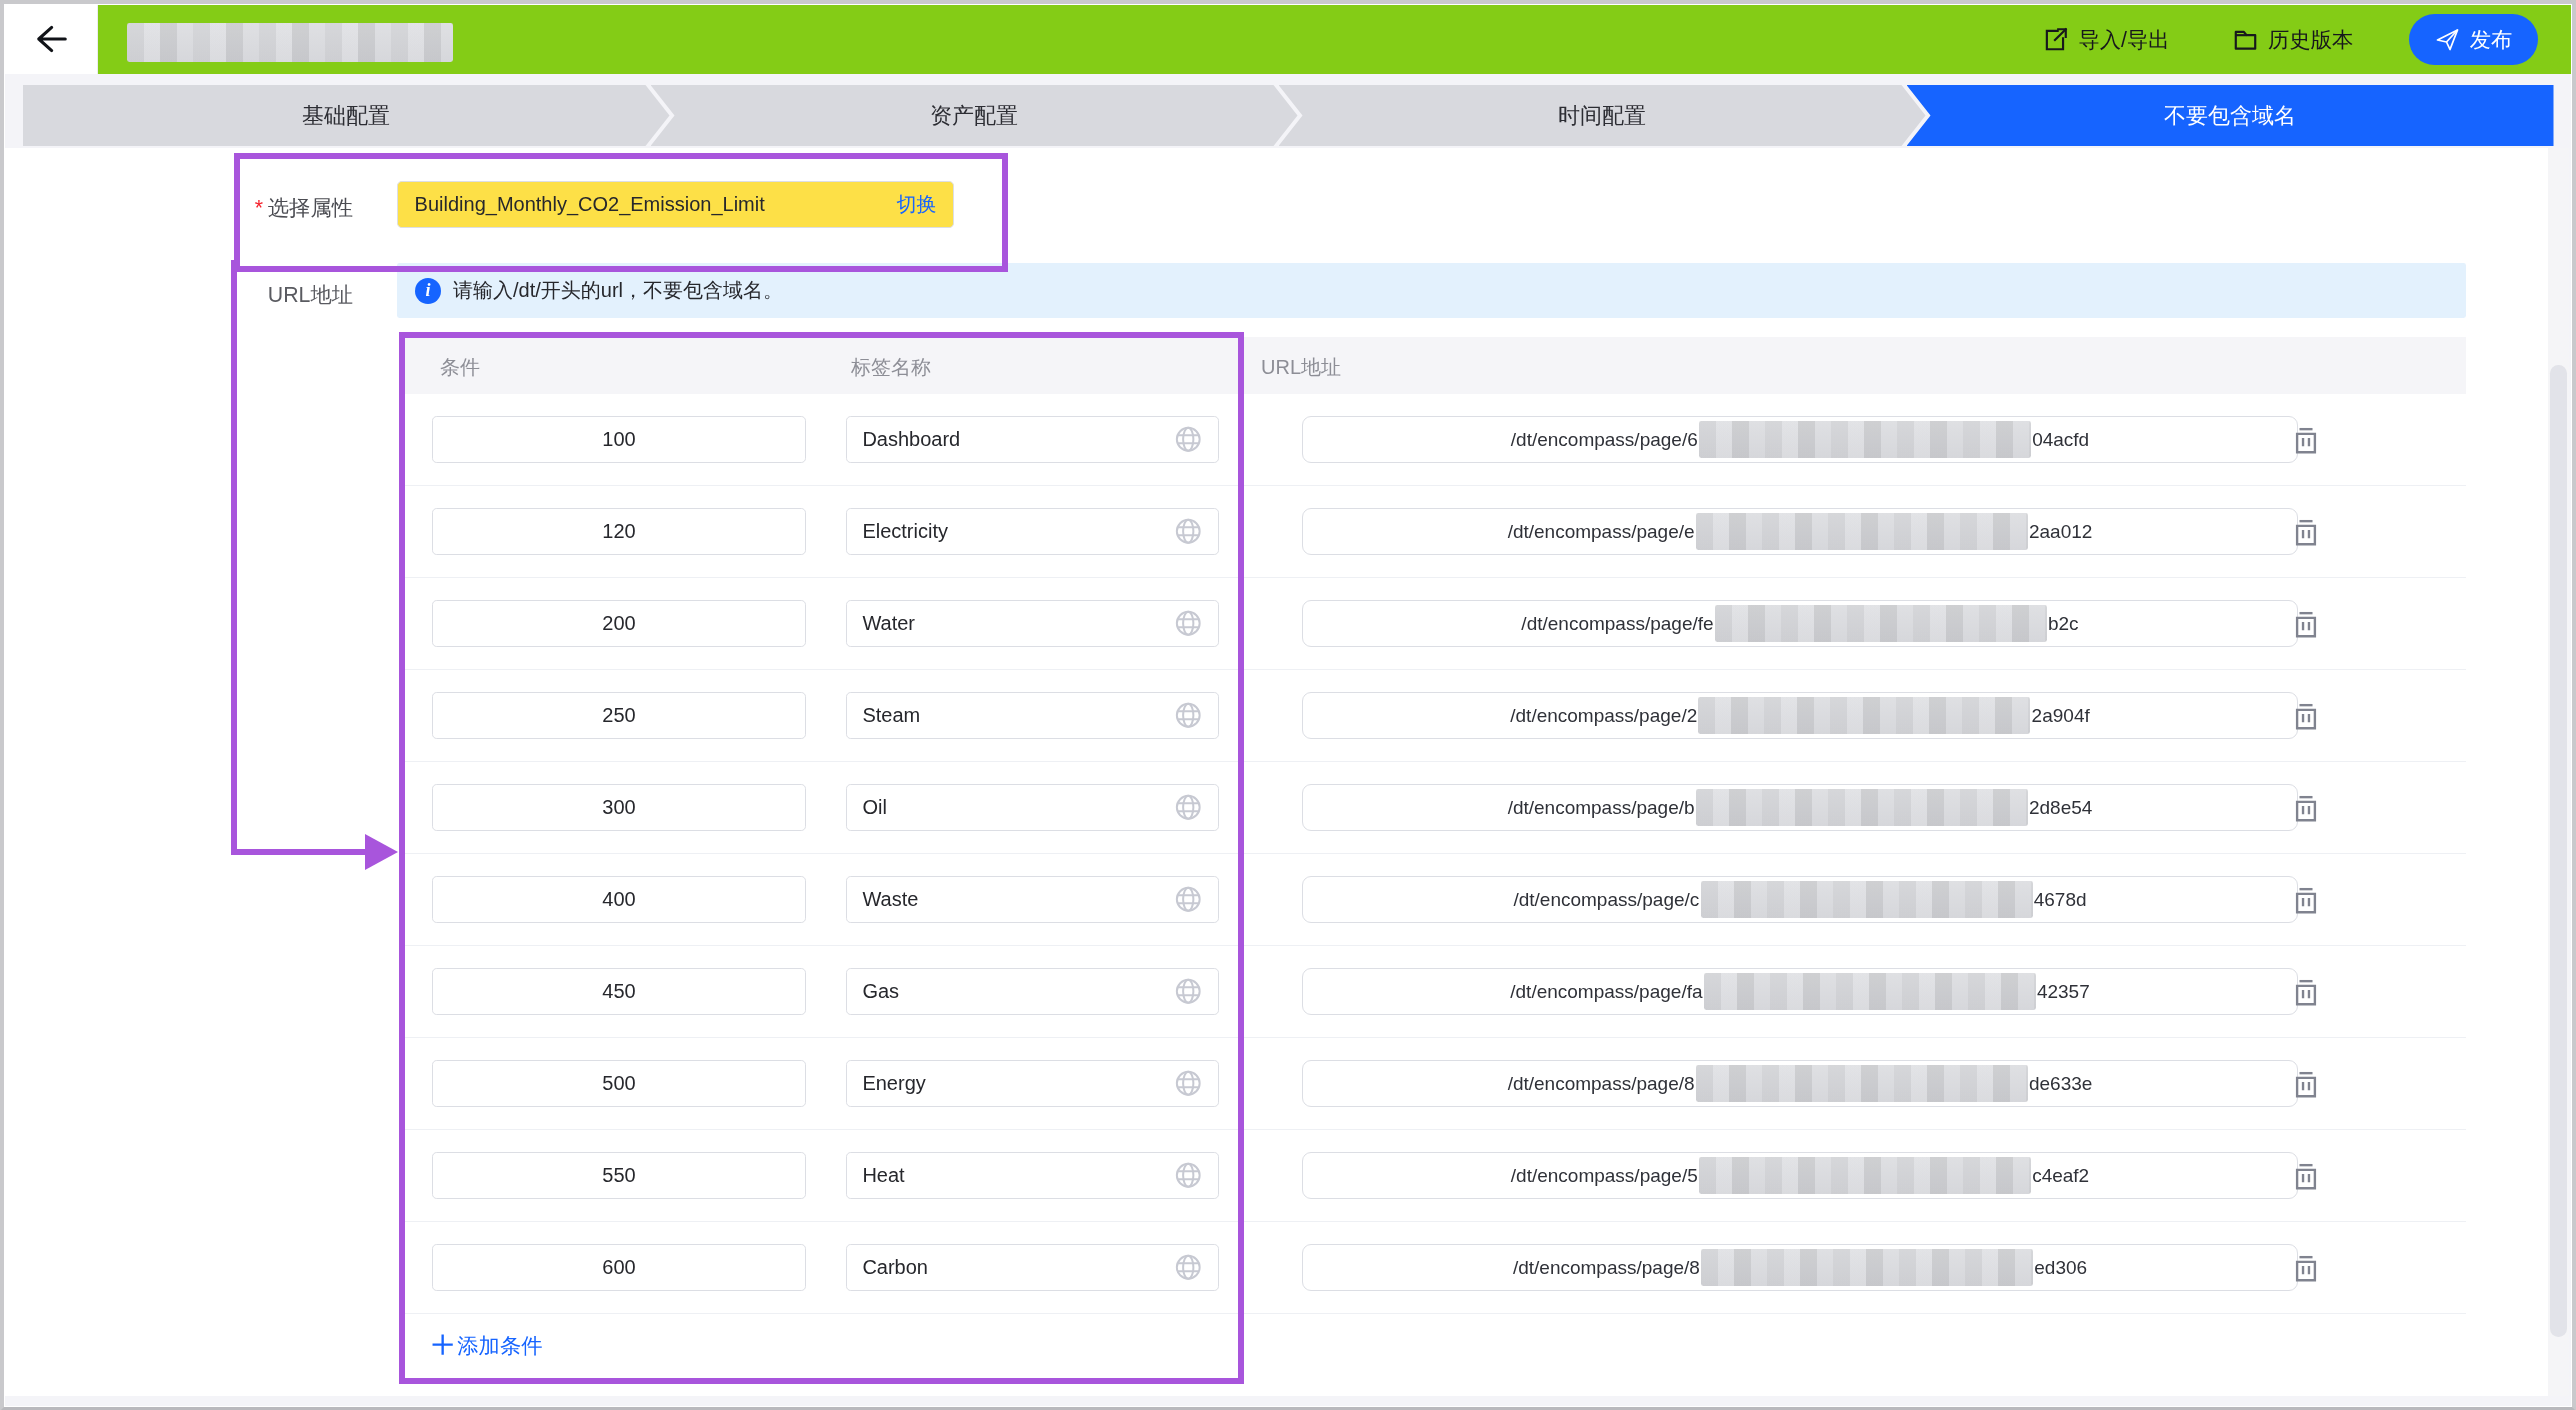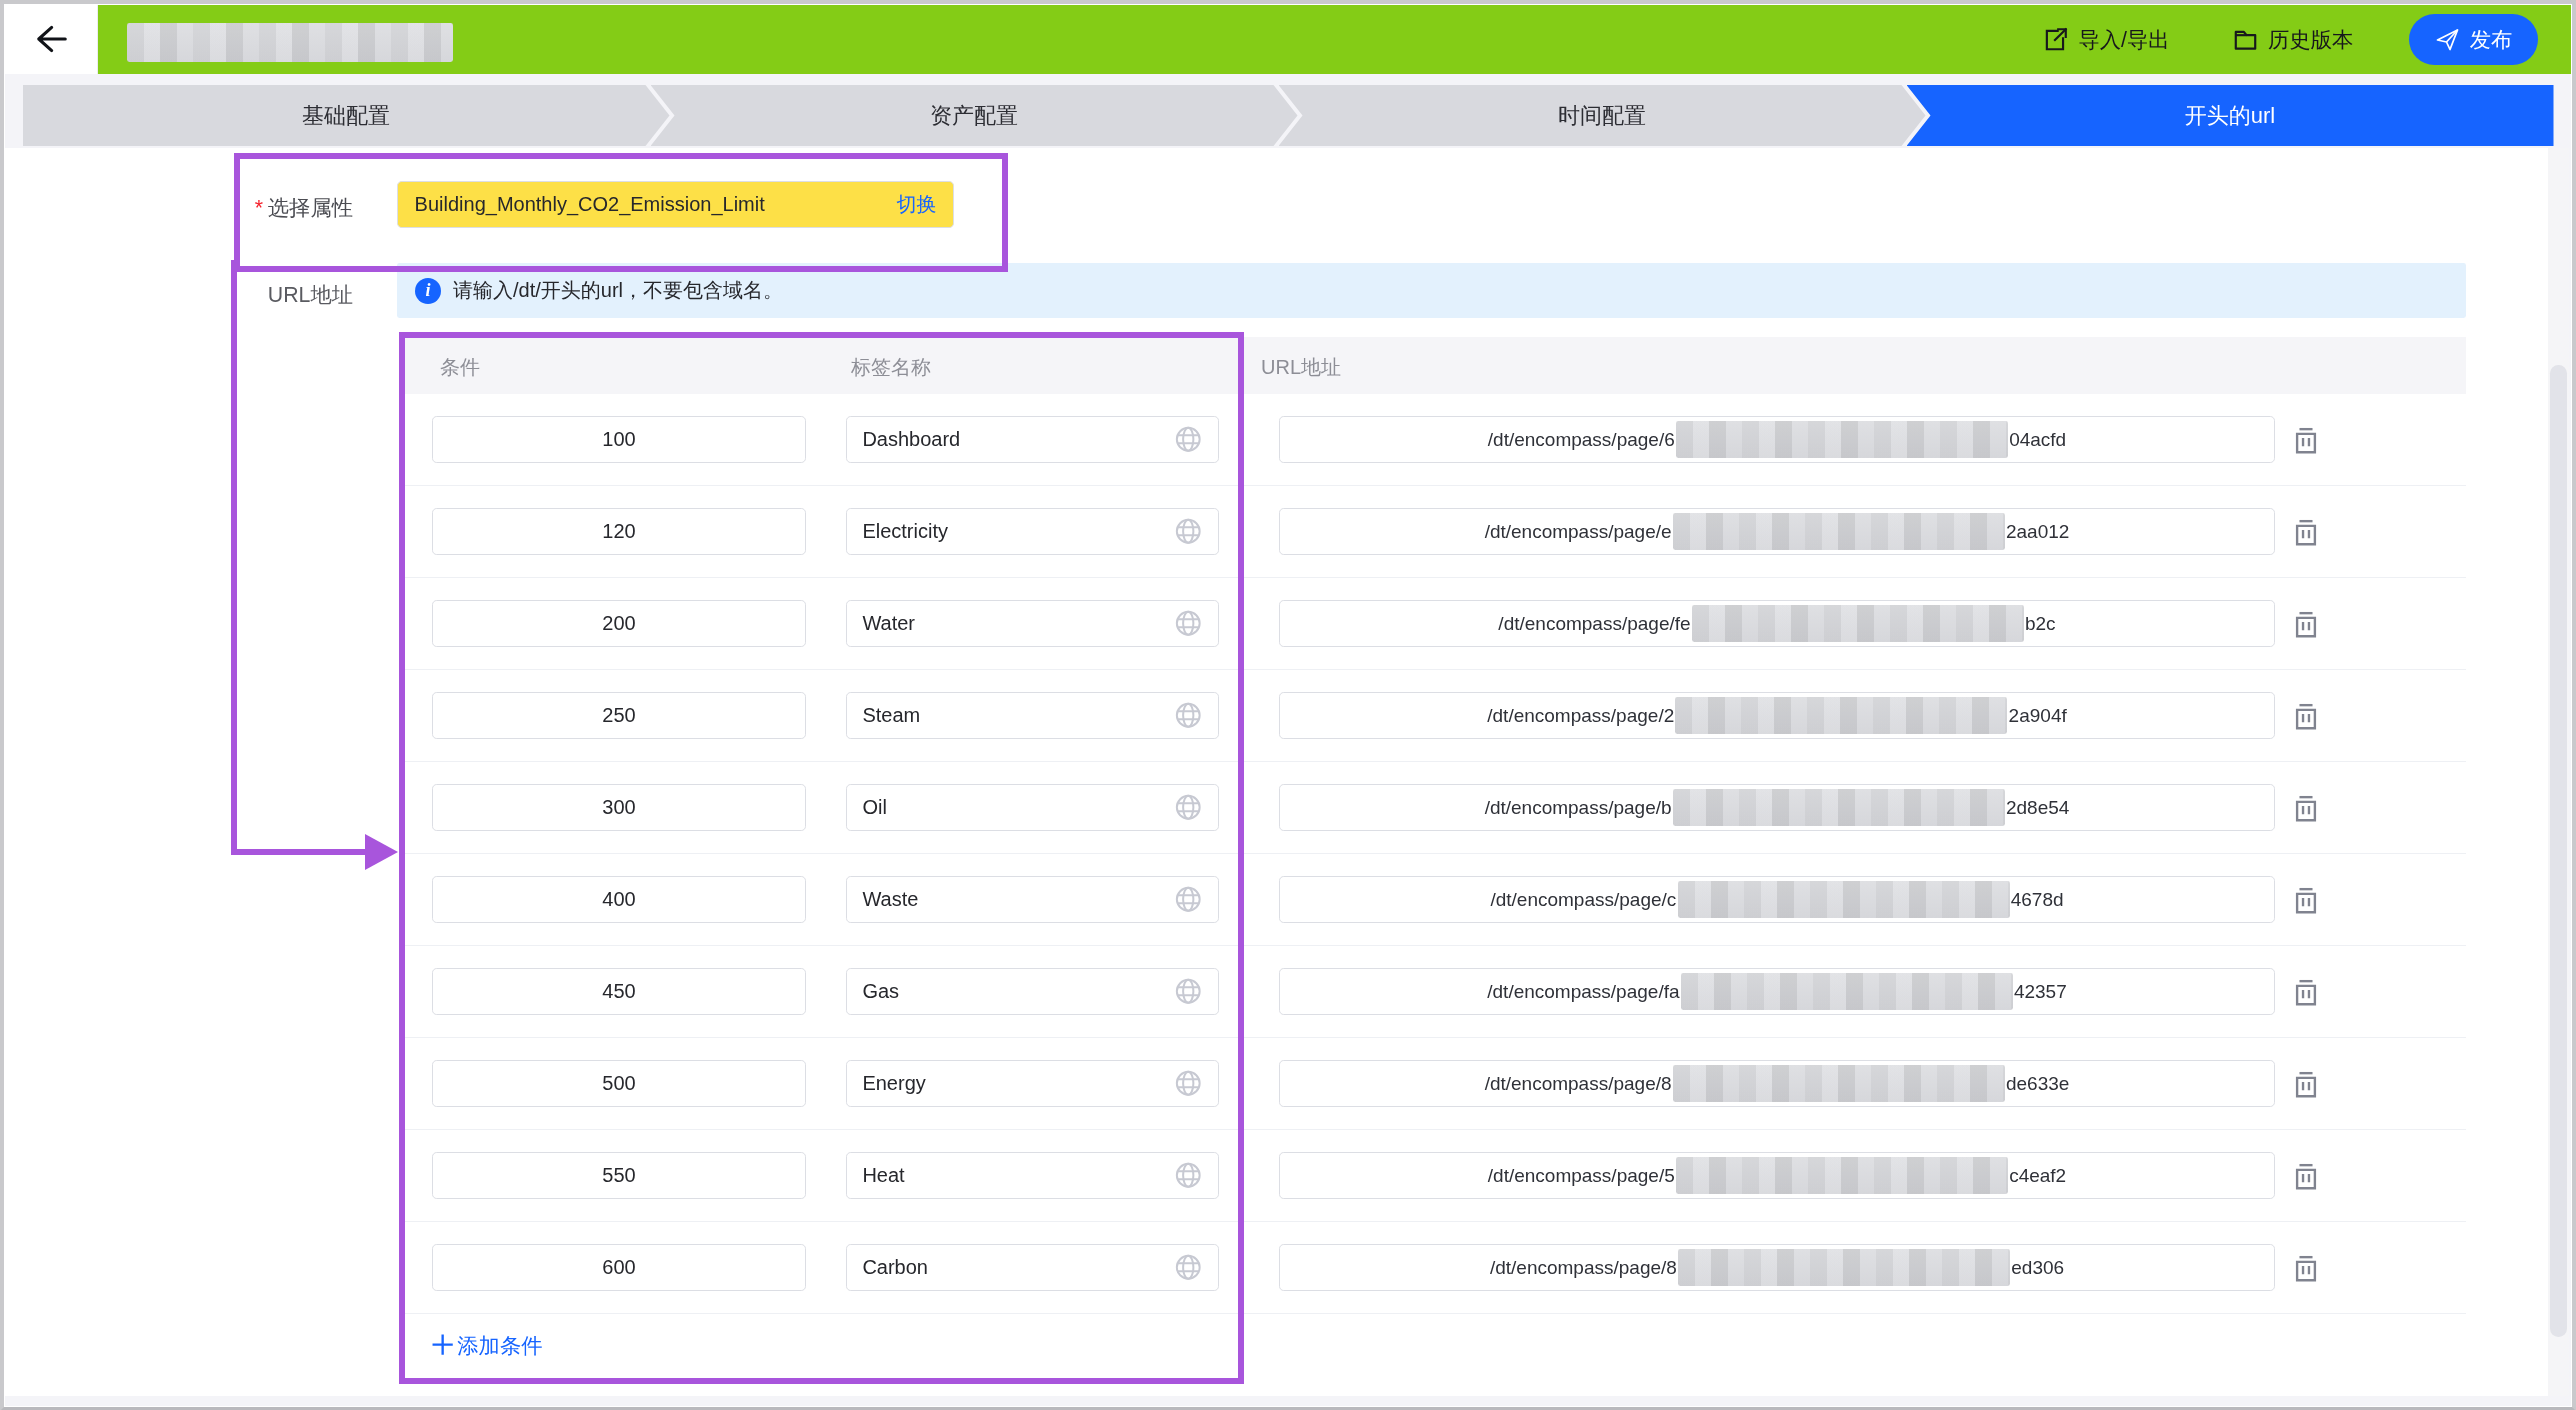--- a/index.html
+++ b/index.html
@@ -41,21 +41,21 @@
 
   
   .url-table{position:absolute;left:399px;top:337px;width:2067px;}
   .t-header{position:relative;height:57px;background:#f5f5f8;font-size:20px;color:#8d8e96;}
   .t-header .h{position:absolute;top:16.6px;}
   .h-cond{left:41px;text-align:center;} .h-label{left:452px;} .h-url{left:862px;}
   .t-row{position:relative;height:91px;border-bottom:1.2px solid #eef0f4;background:#fff;}
   .input{position:absolute;top:22px;height:47px;border:1.2px solid #dcdee4;border-radius:4.7px;background:#fff;display:flex;align-items:center;padding:0 15.4px;box-sizing:border-box;font-size:20px;color:#26272c;justify-content:center;}
   .cond-input{left:33px;width:374px;}
   .label-input{left:447px;width:373px;}
-  .url-input{left:880px;width:996px;font-size:19px;color:#2f3138;}
+  .url-input{left:903px;width:996px;font-size:19px;color:#2f3138;border-radius:9px;}
   .globe{margin-left:auto;display:flex;flex:none;}
   .url-redact{display:inline-block;width:332px;height:37px;margin:0 1.2px;flex:none;}
   .trash-btn{position:absolute;left:1891px;top:30px;width:32px;height:34px;background:none;border:none;cursor:pointer;padding:0;display:flex;align-items:center;justify-content:center;}
   .add-row{position:relative;height:65px;background:#fff;}
   .add-link{position:absolute;left:33px;top:16.6px;display:flex;align-items:center;gap:4px;color:#1664FF;font-size:21.3px;cursor:pointer;background:none;border:none;font-family:inherit;padding:0;}
 
   
   .anno{position:absolute;border:6px solid #A855DC;z-index:40;pointer-events:none;background:transparent;}
   .anno-1{left:234px;top:153px;width:762px;height:107px;}
   .anno-2{left:399px;top:332px;width:833px;height:1040px;}
@@ -122,21 +122,21 @@
     <div class="step">
         <span>基础配置</span>
       </div>
     <div class="step">
         <span>资产配置</span>
       </div>
     <div class="step">
         <span>时间配置</span>
       </div>
     <div class="step active">
-        <span>开头的url</span>
+        <span>不要包含域名</span>
       </div>
   </div>
 
   <div class="field-label attr-label">
     <span class="req-star">*</span><span>选择属性</span>
   </div>
   <div class="attr-input">
     <span>Building_Monthly_CO2_Emission_Limit</span>
     <a class="switch-link">切换</a>
   </div>

